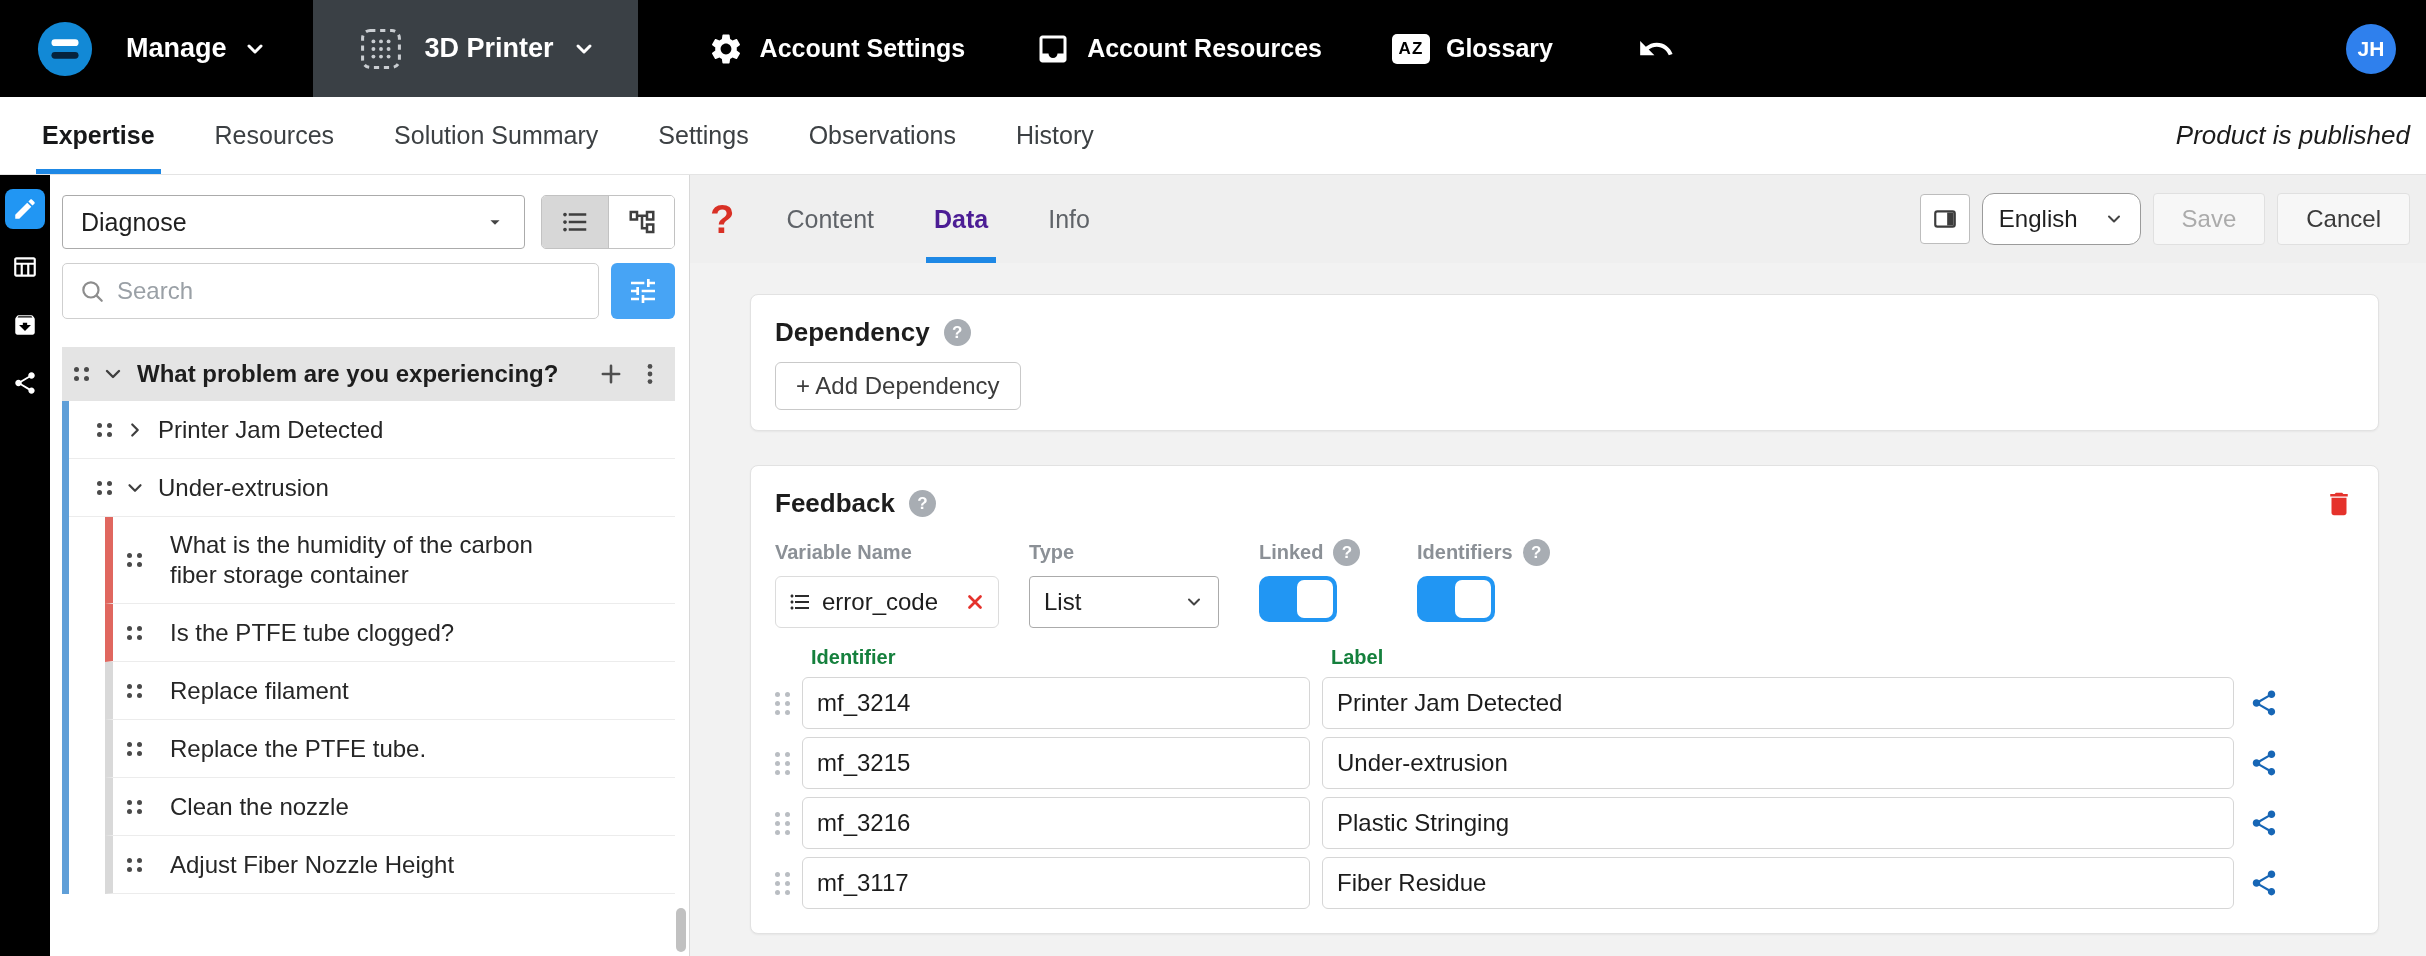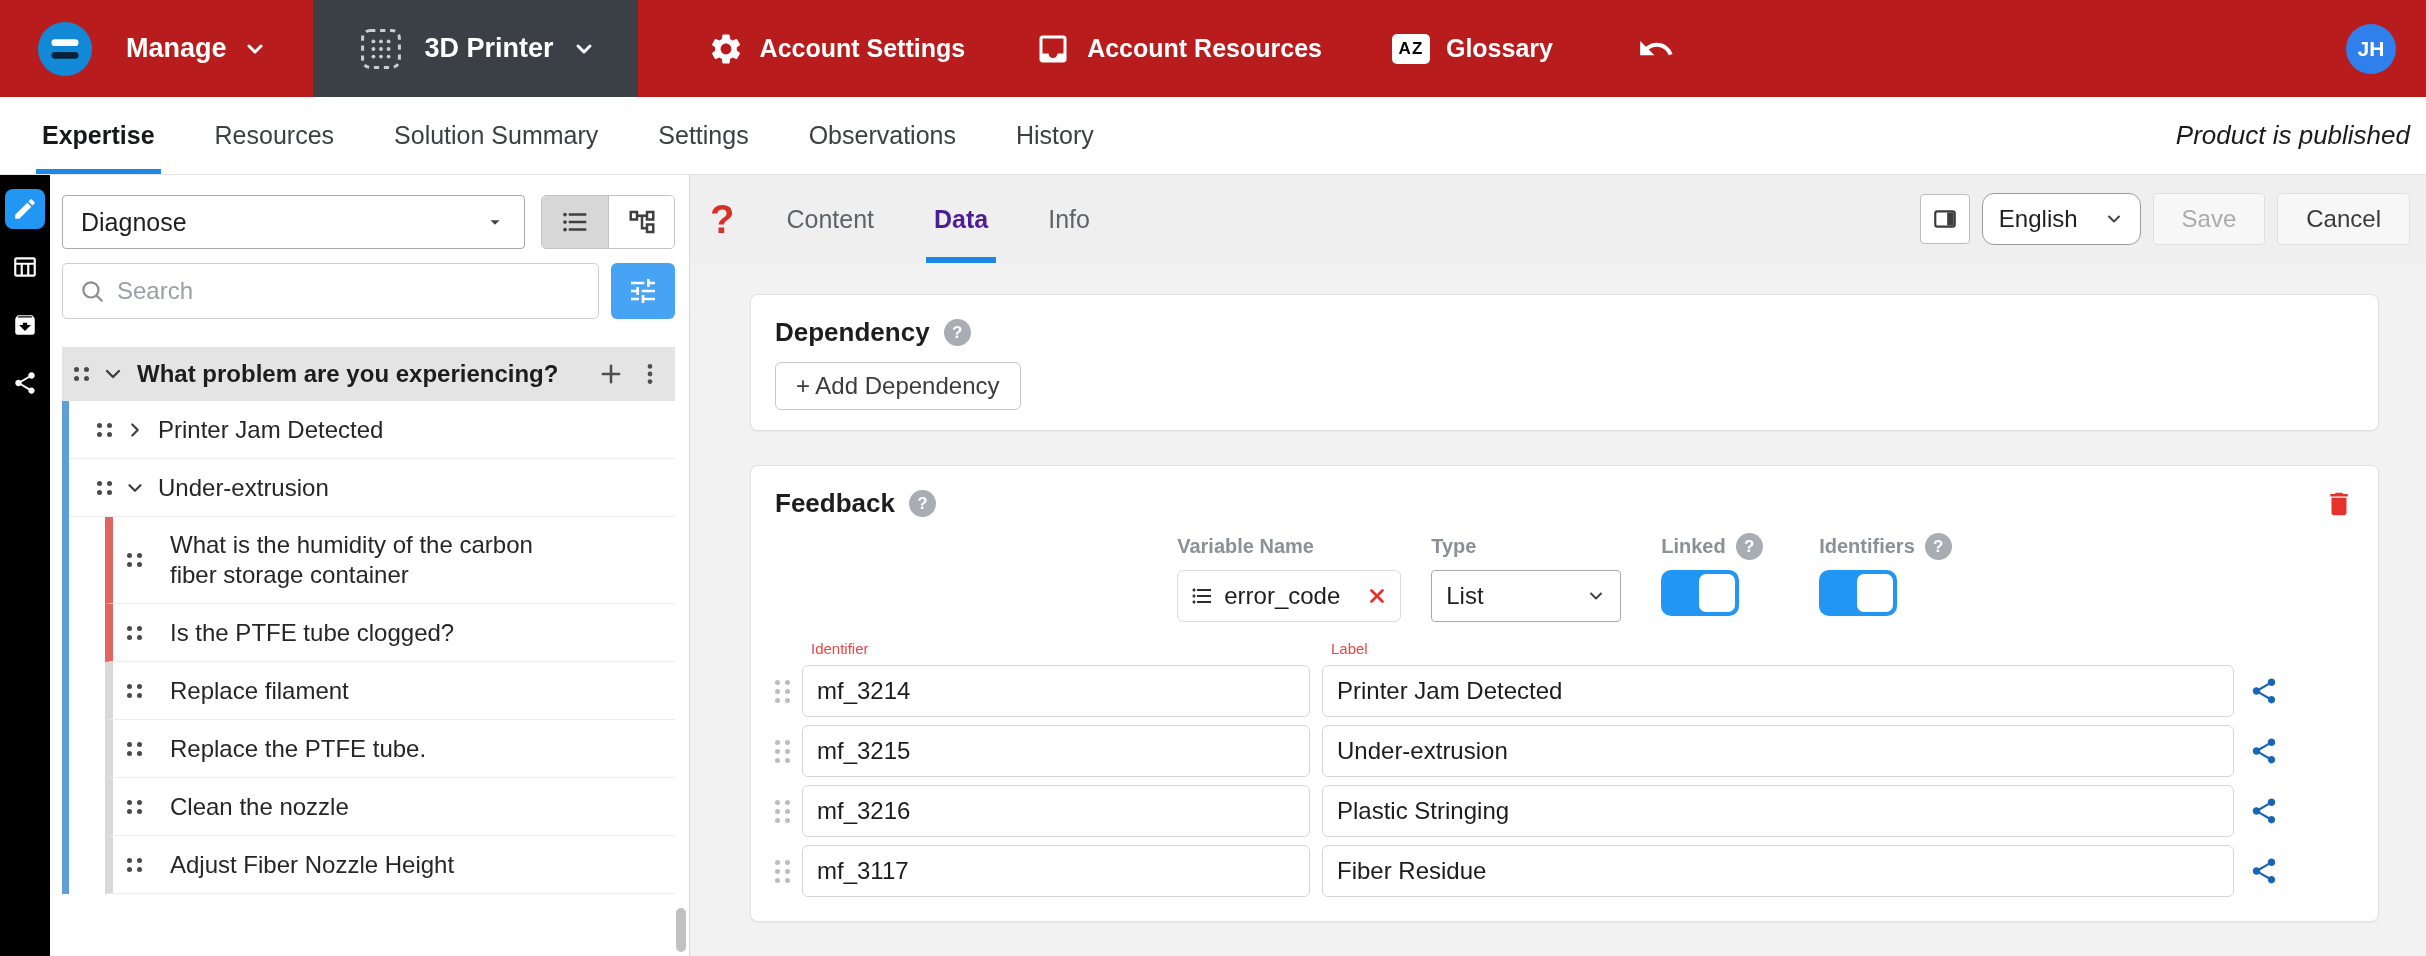--- a/index.html
+++ b/index.html
@@ -2,21 +2,21 @@
 <html><head>
 <meta charset="utf-8">
 <style>
   * { margin:0; padding:0; box-sizing:border-box; }
   html,body { width:2426px; height:956px; overflow:hidden; }
   body { font-family:"Liberation Sans", sans-serif; background:#fff; color:#202124; }
   svg { display:block; }
   b { display:block; }
 
   
-  .topbar { height:97px; background:#b91c1c; display:flex; align-items:center; color:#fff; }
+  .topbar { height:97px; background:#000000; display:flex; align-items:center; color:#fff; }
   .logo { width:58px; height:58px; margin-left:36px; flex:0 0 auto; cursor:pointer; }
   .manage { display:flex; align-items:center; gap:16px; margin-left:32px; font-size:27px; font-weight:bold; cursor:pointer; }
   .product { height:100%; background:#3a4045; display:flex; align-items:center; gap:18px; padding:0 42px; margin-left:46px; cursor:pointer; }
   .product-icon { width:52px; height:52px; }
   .product-name { font-size:27px; font-weight:bold; }
   .nav-item { display:flex; align-items:center; gap:16px; margin-left:70px; font-size:25px; font-weight:bold; cursor:pointer; }
   .nav-icon svg { width:36px; height:36px; }
   .az-badge { width:38px; height:30px; background:#fff; color:#000; border-radius:5px; display:flex; align-items:center; justify-content:center; font-weight:bold; font-size:17px; letter-spacing:1px; }
   .undo-btn { margin-left:84px; cursor:pointer; }
   .undo-btn svg { width:38px; height:38px; }
@@ -92,36 +92,36 @@
   .card { background:#fff; border:1px solid #e2e2e2; border-radius:8px; box-shadow:0 1px 2px rgba(0,0,0,0.05); }
   .card-title-row { display:flex; align-items:center; gap:14px; }
   .card-title { font-size:26px; font-weight:bold; color:#1d1d1d; }
   .qc { width:27px; height:27px; border-radius:50%; background:#a8adb3; color:#fff; font-size:17px; font-weight:bold; display:flex; align-items:center; justify-content:center; cursor:pointer; flex:0 0 auto; }
   .card.dependency { padding:22px 24px 20px; }
   .add-dep-btn { margin-top:14px; display:inline-flex; align-items:center; height:48px; padding:0 20px; border:1px solid #c9c9c9; border-radius:6px; background:#fff; font-size:24px; color:#3c3c3c; cursor:pointer; }
   .card.feedback { margin-top:34px; padding:22px 24px 24px; }
   .trash-btn { margin-left:auto; color:#e5322c; cursor:pointer; }
   .trash-btn svg { width:30px; height:30px; }
 
-  .field-row { display:flex; margin-top:14px; align-items:flex-start;justify-content:center; }
+  .field-row { display:flex; margin-top:20px; align-items:flex-start; }
   .flabel-row { display:flex; align-items:center; gap:10px; margin-bottom:10px; height:27px; }
   .flabel { font-size:20px; font-weight:bold; color:#8b9096; }
   .fgroup.var { width:224px; margin-right:30px; }
   .var-input { height:52px; border:1px solid #dcdcdc; border-radius:6px; display:flex; align-items:center; gap:10px; padding:0 12px; font-size:24px; color:#1d1d1d; background:#fff; }
   .var-input .listi { color:#2c2c2c; flex:0 0 auto; }
   .clear-x { margin-left:auto; color:#e5322c; cursor:pointer; flex:0 0 auto; }
   .fgroup.type { width:190px; margin-right:40px; }
   .type-select { height:52px; border:1px solid #ababab; border-radius:4px; display:flex; align-items:center; padding:0 14px; font-size:24px; color:#1f1f1f; cursor:pointer; background:#fff; }
   .type-select .caret { margin-left:auto; }
   .fgroup.linked { width:158px; }
   .toggle { width:78px; height:46px; border-radius:10px; background:#2196f3; display:flex; justify-content:flex-end; padding:4px; cursor:pointer; }
   .toggle .knob { width:36px; height:38px; background:#fff; border-radius:7px; }
 
   .cols-row { display:flex; margin-top:18px; }
-  .col-h { font-size:15px; font-weight:normal; color:#ef4444; }
+  .col-h { font-size:20px; font-weight:bold; color:#15803d; }
   .col-h.ident { margin-left:36px; width:520px; }
   .frow { display:flex; align-items:center; gap:12px; margin-top:8px; }
   .frow input { height:52px; border:1px solid #d6d6d6; border-radius:6px; padding:0 14px; font-size:24px; font-family:inherit; color:#1c1c1c; outline:none; background:#fff; }
   .frow input.identf { width:508px; }
   .frow input.flab { width:912px; }
   .share-btn { width:36px; display:flex; justify-content:center; color:#1766b5; cursor:pointer; }
   .share-btn svg { width:30px; height:30px; }
 </style>
 </head>
 <body>

